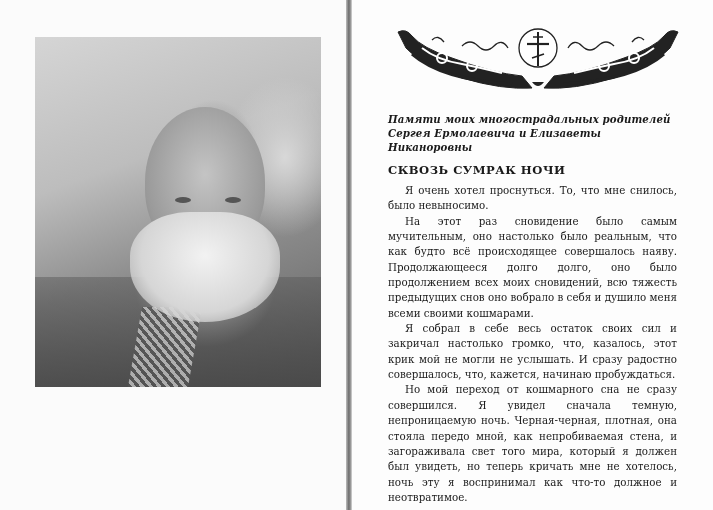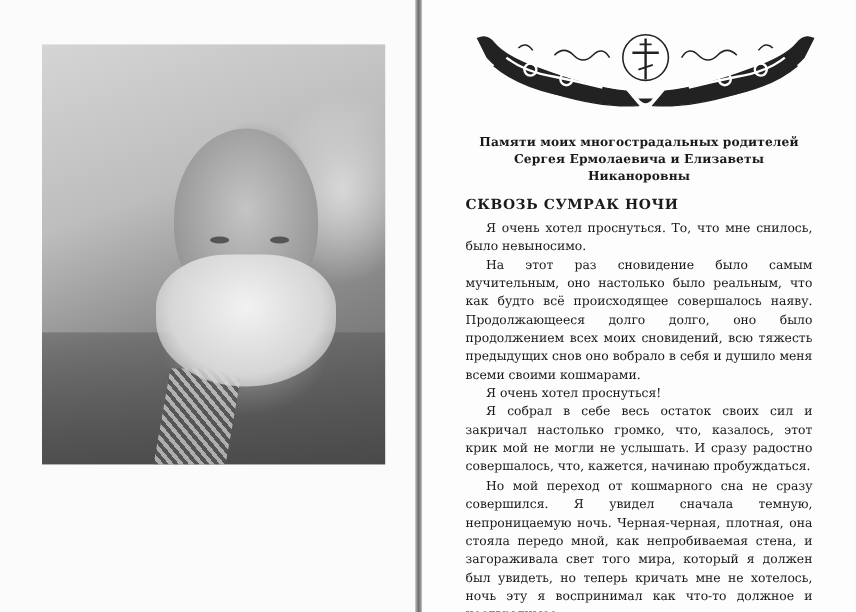--- a/index.html
+++ b/index.html
@@ -20,22 +20,22 @@
     background:linear-gradient(to bottom, rgba(90,90,90,0.5), rgba(70,70,70,0.85)); }
   .photo .shirt { position:absolute; left:100px; top:270px; width:60px; height:80px;
     background:repeating-linear-gradient(45deg,#555 0 3px,#ccc 3px 6px); opacity:.75; transform:skewX(-10deg); }
   .photo .face { position:absolute; left:110px; top:70px; width:120px; height:150px; border-radius:50% 50% 45% 45%;
     background:radial-gradient(ellipse at 50% 45%, #c4c4c4 0%, #9a9a9a 70%, #7c7c7c 100%); }
   .photo .beard { position:absolute; left:95px; top:175px; width:150px; height:110px; border-radius:40% 40% 50% 50%;
     background:radial-gradient(ellipse at 50% 40%, #f2f2f2 0%, #d6d6d6 60%, rgba(200,200,200,0.2) 100%); }
   .photo .eye { position:absolute; width:16px; height:6px; background:#555; border-radius:50%; top:160px; }
   .photo .eye.l { left:140px; } .photo .eye.r { left:190px; }
   .ornament { position:absolute; left:392px; top:18px; width:292px; height:74px; }
-  .dedication { position:absolute; left:388px; top:112px; width:289px; text-align:center;
-    font-weight:bold; font-size:10.2px; line-height:14px; letter-spacing:0.1px; }
+  .dedication { position:absolute; left:388px; top:112px; width:289px; text-align:left;
+    font-style:italic; font-weight:bold; font-size:10.2px; line-height:14px; letter-spacing:0.1px; }
   .chapter-title { position:absolute; left:388px; top:163px; width:289px; text-align:left;
     font-weight:bold; font-size:11.6px; letter-spacing:0.5px; }
   .body-text { position:absolute; left:388px; top:183px; width:289px; font-size:10.3px; line-height:15.35px; text-align:justify; }
   .body-text p { margin:0; text-indent:17px; }
 </style>
 </head>
 <body>
 
 <div class="spread">
 
@@ -88,19 +88,18 @@
   <div class="dedication">
     <div>Памяти моих многострадальных родителей</div>
     <div>Сергея Ермолаевича и Елизаветы Никаноровны</div>
   </div>
 
   <div class="chapter-title">СКВОЗЬ СУМРАК НОЧИ</div>
 
   <div class="body-text">
     <p>Я очень хотел проснуться. То, что мне снилось, было невыносимо.</p>
     <p>На этот раз сновидение было самым мучительным, оно настолько было реальным, что как будто всё происходящее совершалось наяву. Продолжающееся долго долго, оно было продолжением всех моих сновидений, всю тяжесть предыдущих снов оно вобрало в себя и душило меня всеми своими кошмарами.</p>
-    <p>Я очень хотел проснуться!</p>
     <p>Я собрал в себе весь остаток своих сил и закричал настолько громко, что, казалось, этот крик мой не могли не услышать. И сразу радостно совершалось, что, кажется, начинаю пробуждаться.</p>
     <p>Но мой переход от кошмарного сна не сразу совершился. Я увидел сначала темную, непроницаемую ночь. Черная-черная, плотная, она стояла передо мной, как непробиваемая стена, и загораживала свет того мира, который я должен был увидеть, но теперь кричать мне не хотелось, ночь эту я воспринимал как что-то должное и неотвратимое.</p>
 
   </div>
 
 </div>
 
 </body></html>

